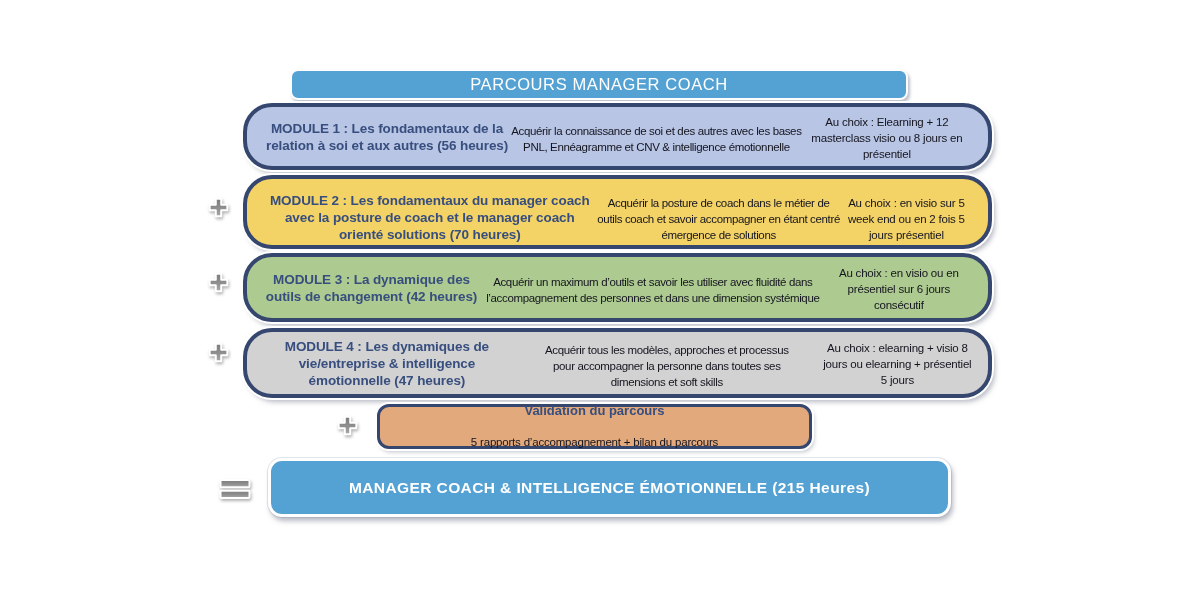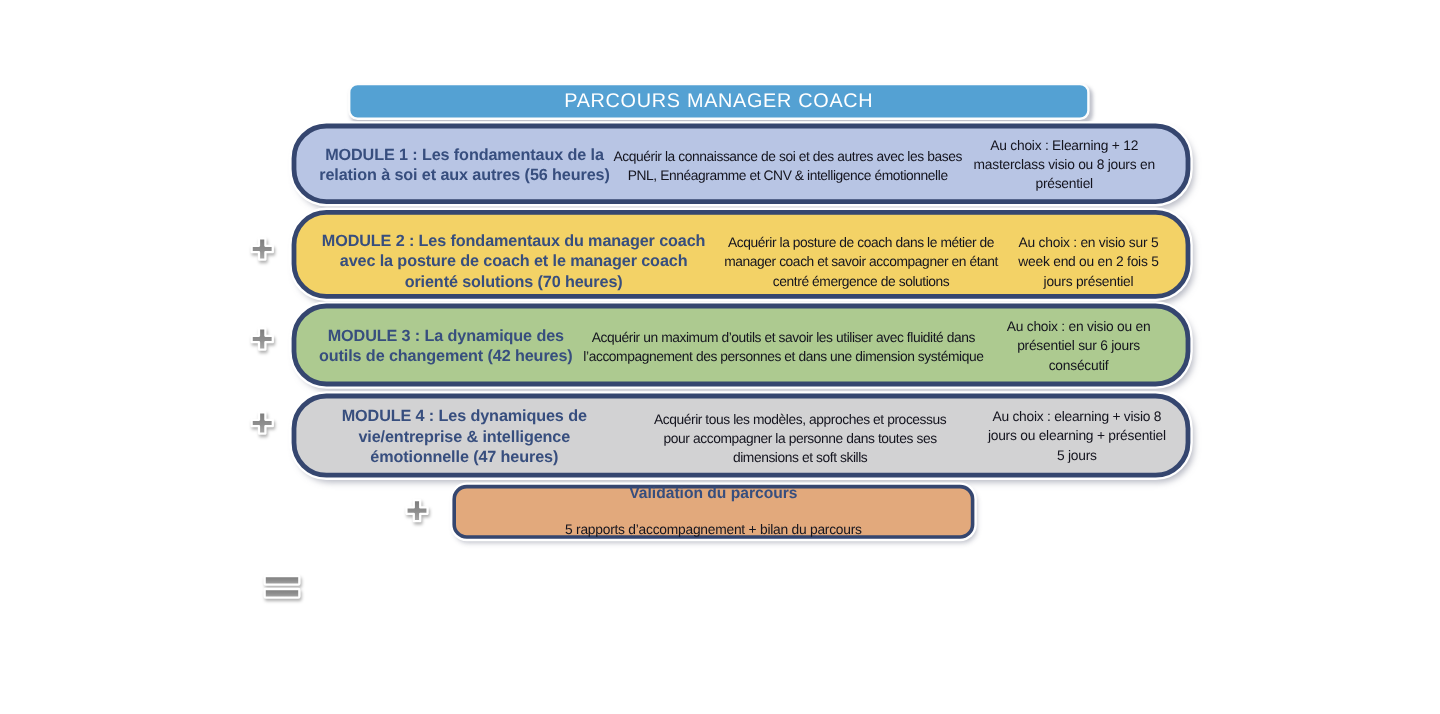--- a/index.html
+++ b/index.html
@@ -86,41 +86,44 @@
   </div>
 
   <div class="module m1" style="background-color: rgb(184, 197, 228);">
     <div class="title">MODULE 1 : Les fondamentaux de la relation à soi et aux autres (56 heures)</div>
     <div class="desc">Acquérir la connaissance de soi et des autres avec les bases PNL, Ennéagramme et CNV &amp; intelligence émotionnelle</div>
     <div class="choice">Au choix  : Elearning + 12 masterclass visio ou 8 jours en présentiel</div>
   </div>
 
   <div class="module m2" style="background-color: rgb(243, 210, 102); align-items: flex-end;">
     <div class="title">MODULE 2 : Les fondamentaux du manager coach avec la posture de coach et le manager coach orienté solutions (70 heures)</div>
-    <div class="desc">Acquérir la posture de coach dans le métier de manager coach et savoir accompagner en étant centré émergence de solutions</div>
+    <div class="desc">Acquérir la posture de coach dans le métier de outils coach et savoir accompagner en étant centré émergence de solutions</div>
     <div class="choice">Au choix  : en visio sur 5 week end ou en 2 fois 5 jours présentiel</div>
   </div>
 
   <div class="module m3" style="background-color: rgb(173, 202, 144);">
     <div class="title">MODULE 3 : La dynamique des outils de changement (42 heures)</div>
     <div class="desc">Acquérir un maximum d’outils et savoir les utiliser avec fluidité dans l’accompagnement des personnes et dans une dimension systémique</div>
     <div class="choice">Au choix  : en visio ou en présentiel sur 6 jours consécutif</div>
   </div>
 
   <div class="module m4" style="background-color: rgb(210, 210, 211);">
     <div class="title">MODULE 4 : Les dynamiques de vie/entreprise &amp; intelligence émotionnelle (47 heures)</div>
     <div class="desc">Acquérir tous les modèles, approches et processus pour accompagner la personne dans toutes ses dimensions et soft skills</div>
     <div class="choice">Au choix  : elearning + visio 8 jours ou elearning + présentiel 5 jours</div>
   </div>
 
   <div class="validation" style="background-color: rgb(226, 169, 124);">
     <div class="title">Validation du parcours</div>
     <div class="desc">5 rapports d’accompagnement + bilan du parcours</div>
   </div>
 
+  <div class="result-box" style="background-color: rgb(84, 161, 211);">
+    <span class="t">MANAGER COACH &amp; INTELLIGENCE ÉMOTIONNELLE (215 Heures)</span>
+  </div>
 
   <span class="op plus-1">
     <svg width="23" height="23" viewBox="0 0 24 24">
       <path d="M9.2 2.8 h5.6 v6.4 h6.4 v5.6 h-6.4 v6.4 H9.2 v-6.4 H2.8 V9.2 h6.4 z" fill="url(#op-grad)" stroke="#ffffff" stroke-width="2" stroke-linejoin="round"></path>
     </svg>
   </span>
   <span class="op plus-2">
     <svg width="23" height="23" viewBox="0 0 24 24">
       <path d="M9.2 2.8 h5.6 v6.4 h6.4 v5.6 h-6.4 v6.4 H9.2 v-6.4 H2.8 V9.2 h6.4 z" fill="url(#op-grad)" stroke="#ffffff" stroke-width="2" stroke-linejoin="round"></path>
     </svg>

